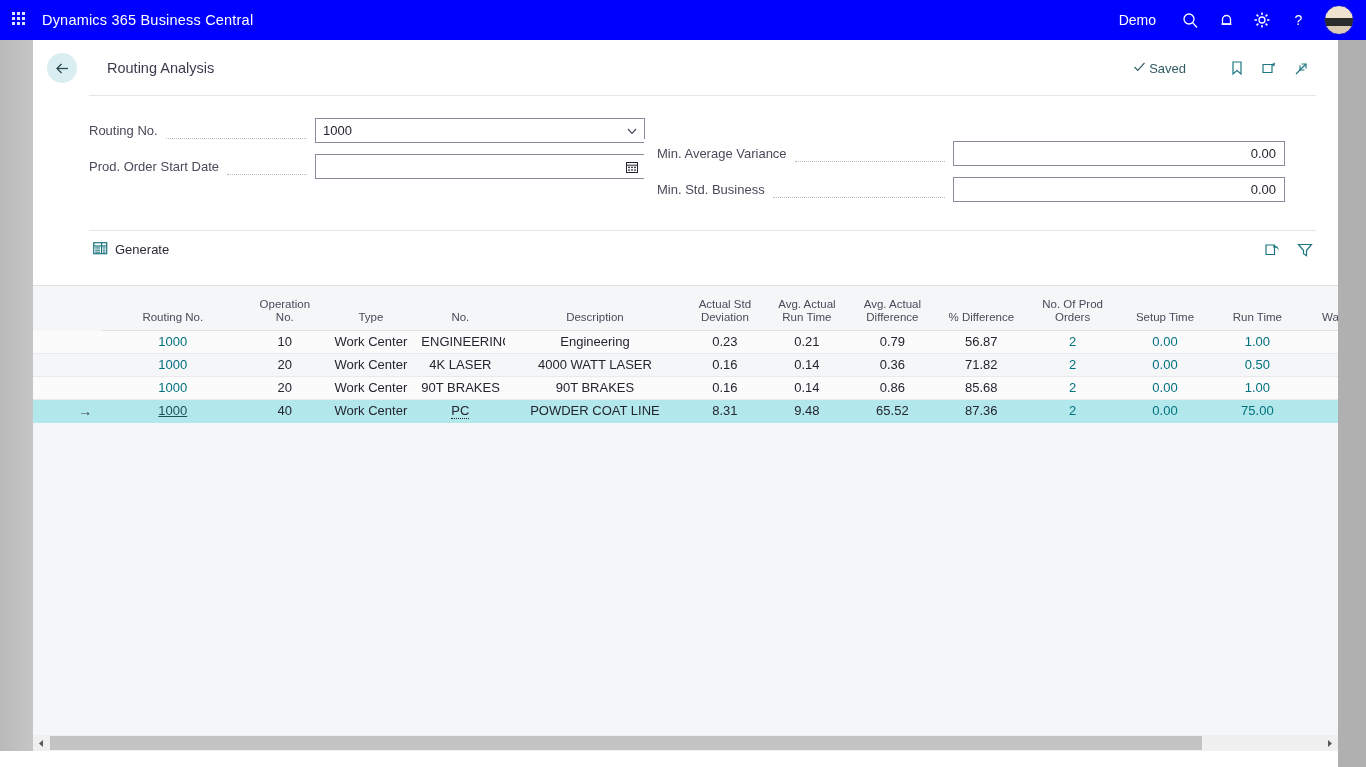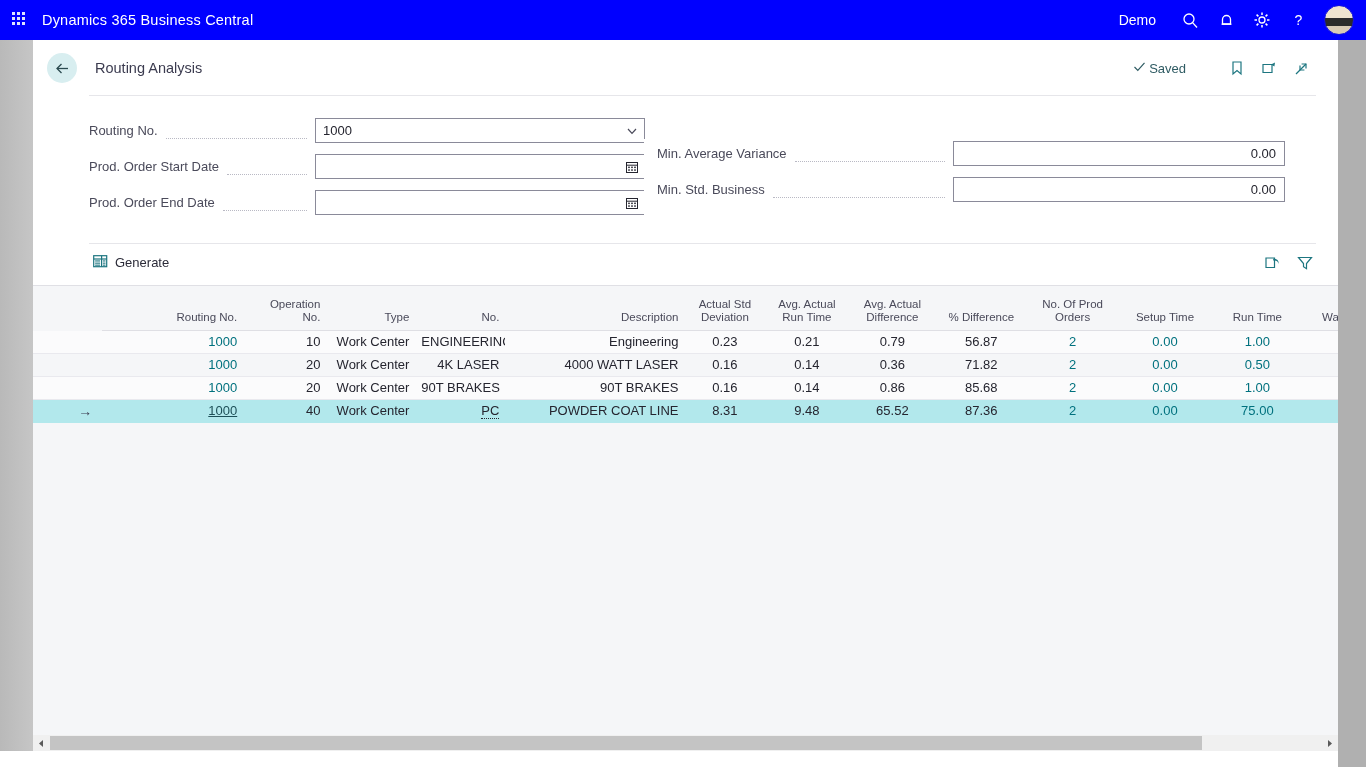--- a/index.html
+++ b/index.html
@@ -79,21 +79,21 @@
     display: flex; align-items: center;
     padding-left: 14px;
   }
   .back-btn {
     width: 30px; height: 30px; border-radius: 50%;
     background: #d8eef0;
     display: flex; align-items: center; justify-content: center;
     cursor: pointer; flex: 0 0 auto;
   }
   .page-title {
-    margin-left: 18px;
+    margin-left: 30px;
     font-size: 14.5px;
     color: #3b3b4f;
     white-space: nowrap;
   }
   .header-right {
     margin-left: auto;
     display: flex; align-items: center;
     padding-right: 22px;
     gap: 2px;
   }
@@ -230,21 +230,21 @@
     height: 23px;
     color: #25252f;
     border-bottom: 1px solid #e9e9ee;
     background: #f5f6f8;
     white-space: nowrap;
     overflow: hidden;
   }
   tr.row-alt td { background: #fbfbfc; }
   tr.row-sel td { background: #b2e8ec; border-bottom: 1px solid #b2e8ec;}
   .ta-r { text-align: center; }
-  .ta-l { text-align: right; }
+  .ta-l { text-align: center; }
   .link { color: #00717e; }
   .link-u { color: #1d4f57; text-decoration: underline; }
   .link-dot {
     color: #25252f;
     border-bottom: 1px dotted #25252f;
   }
   .selcell {
     position: relative;
     text-align: right;
     padding-right: 10px !important;
@@ -420,41 +420,20 @@
                     <rect x="9.2" y="6.6" width="1.6" height="1.5"></rect>
                     <rect x="3.2" y="9.3" width="1.6" height="1.5"></rect>
                     <rect x="6.2" y="9.3" width="1.6" height="1.5"></rect>
                     <rect x="9.2" y="9.3" width="1.6" height="1.5"></rect>
                   </g>
                 </svg>
             </div>
           </div>
         </div>
 
-        <div class="frow">
-          <div class="flabel">Prod. Order End Date</div>
-          <div class="fdots"></div>
-          <div class="fctl w330">
-            <div class="val" placeholder=""></div>
-            <div class="cal">
-              <svg width="14" height="14" viewBox="0 0 14 14">
-                  <rect x="1.5" y="2.5" width="11" height="10" fill="none" stroke="#25252f" stroke-width="1"></rect>
-                  <line x1="1.5" y1="5.2" x2="12.5" y2="5.2" stroke="#25252f" stroke-width="1"></line>
-                  <g fill="#25252f">
-                    <rect x="3.2" y="6.6" width="1.6" height="1.5"></rect>
-                    <rect x="6.2" y="6.6" width="1.6" height="1.5"></rect>
-                    <rect x="9.2" y="6.6" width="1.6" height="1.5"></rect>
-                    <rect x="3.2" y="9.3" width="1.6" height="1.5"></rect>
-                    <rect x="6.2" y="9.3" width="1.6" height="1.5"></rect>
-                    <rect x="9.2" y="9.3" width="1.6" height="1.5"></rect>
-                  </g>
-                </svg>
-            </div>
-          </div>
-        </div>
       </div>
 
       <div class="fcol right">
         <div class="group-caption">&nbsp;</div>
 
         <div class="frow">
           <div class="flabel">Min. Average Variance</div>
           <div class="fdots"></div>
           <div class="fctl w332">
             <div class="val right">0.00</div>

